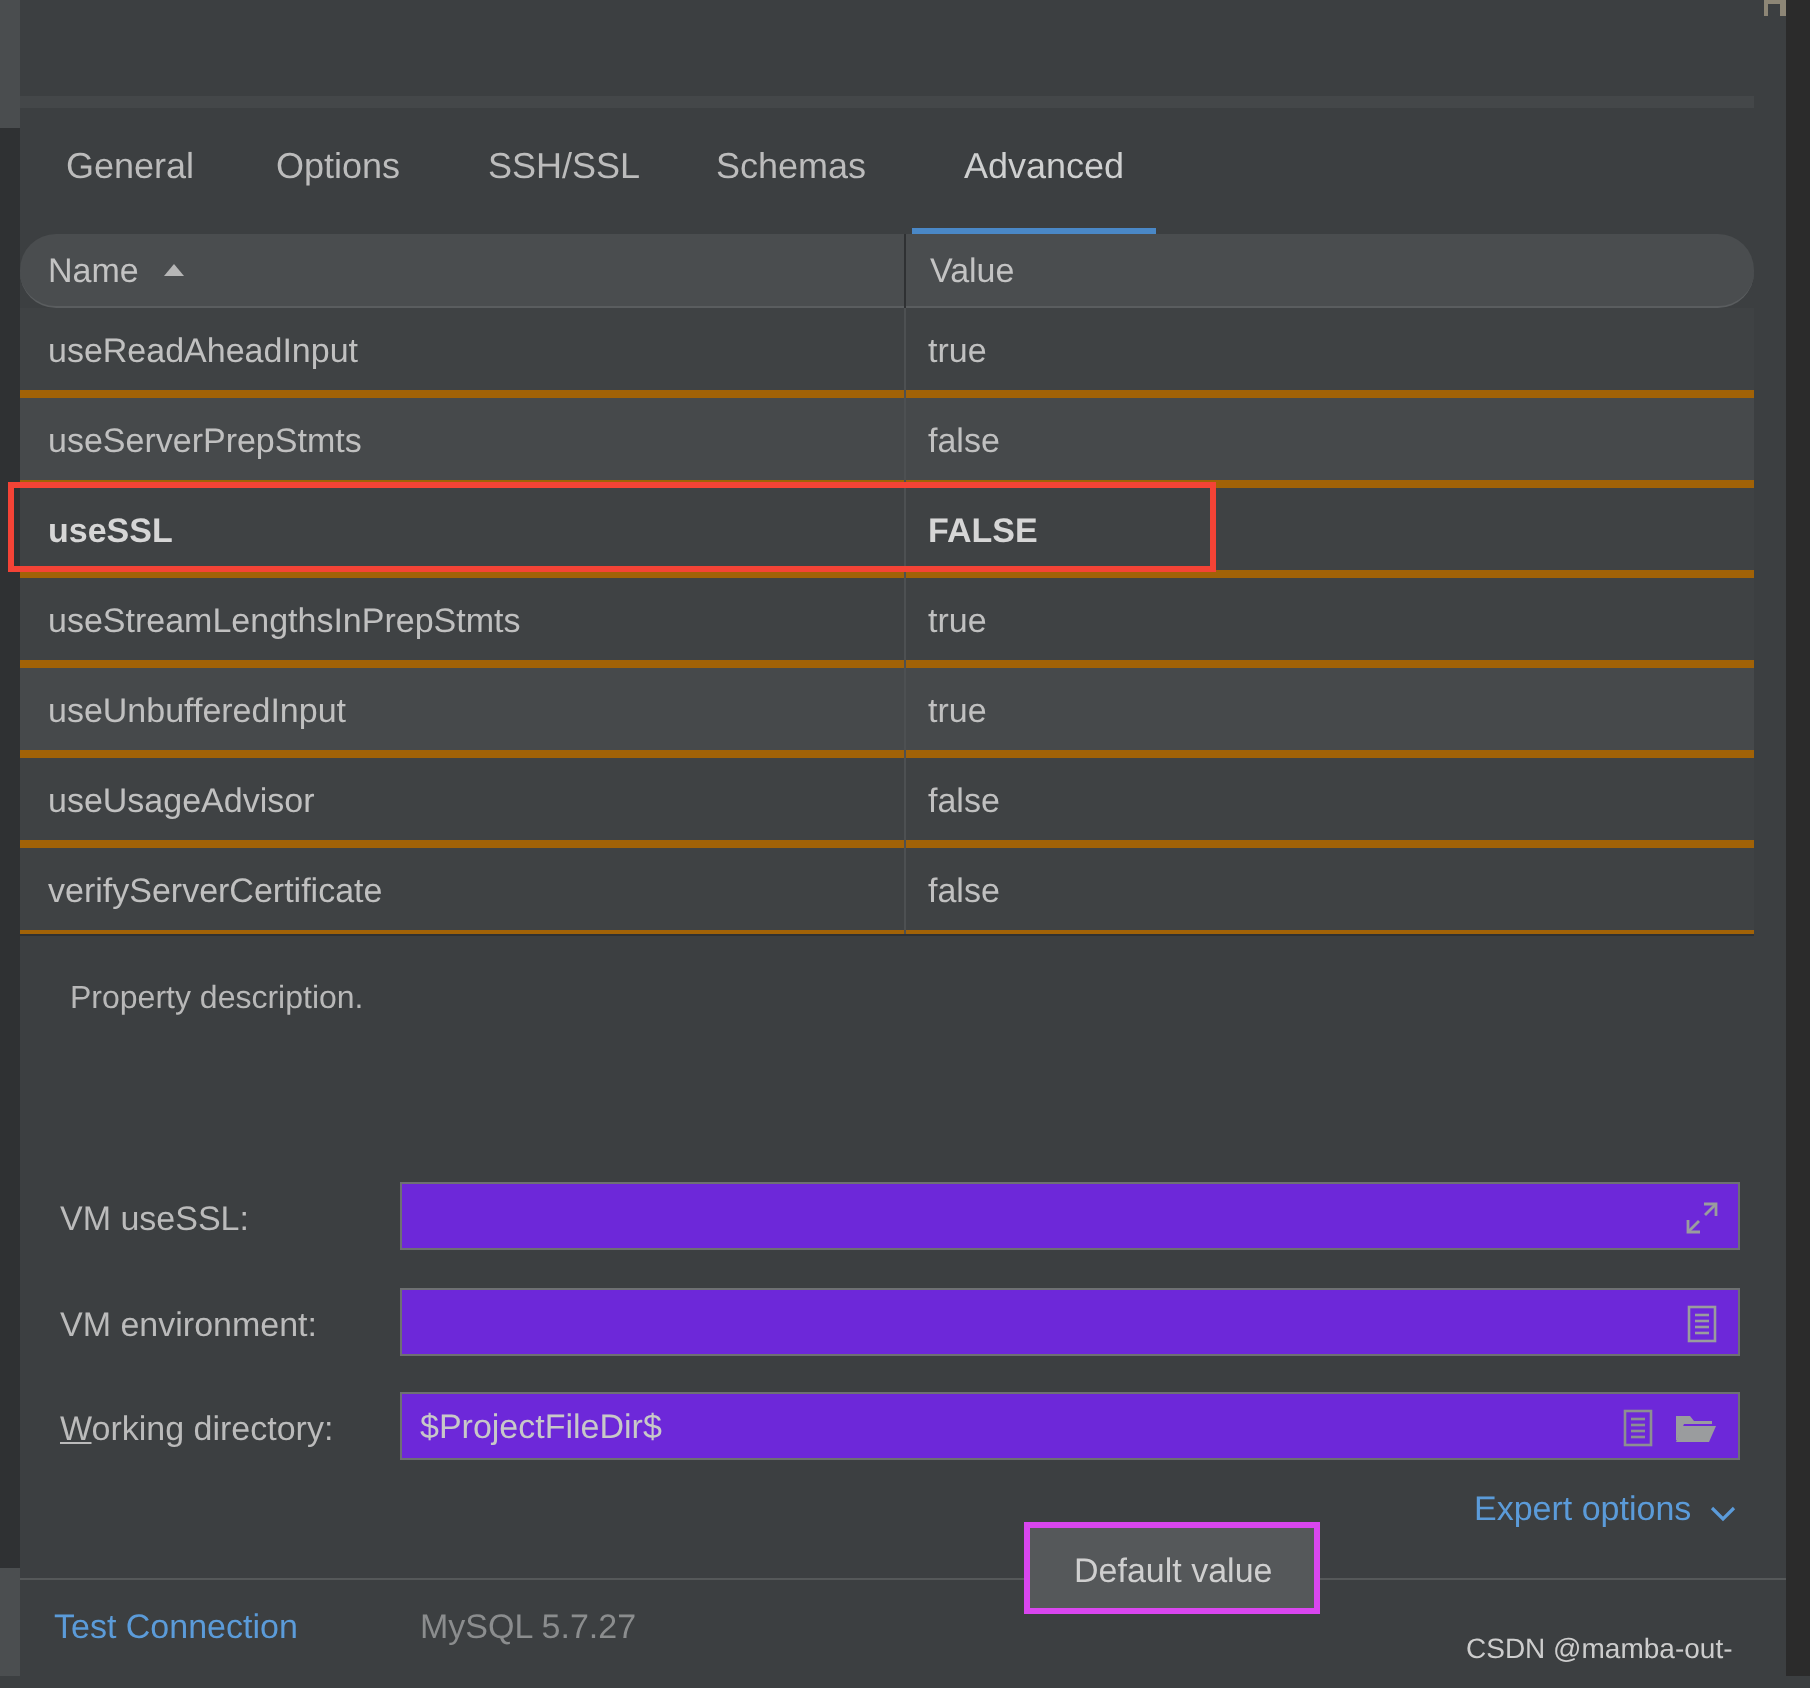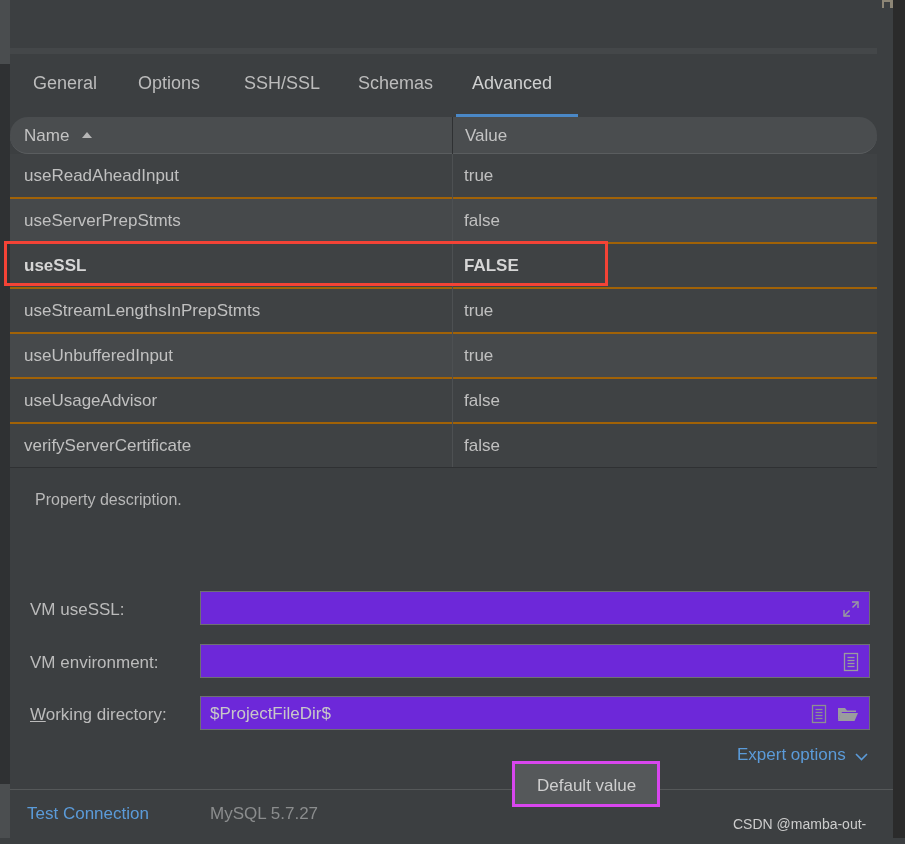--- a/index.html
+++ b/index.html
@@ -119,21 +119,21 @@
     border-right: 5px solid transparent;
     border-bottom: 6px solid #b6b6b6;
   }
   .col-div-head {
     position: absolute; left: 442px; top: 0; width: 1px; height: 37px;
     background: #2f3133;
   }
 
   .t-row {
     position: absolute; left: 0; width: 867px; height: 45px;
-    border-bottom: 2px solid #a16207;
+    border-bottom: 4px solid #a16207;
   }
   .t-row.alt { background: #46494b; }
   .t-row.norm { background: #3f4244; }
   .cell-name {
     position: absolute; left: 14px; top: 12px;
     font-size: 17px; color: #c0c0c0; white-space: nowrap;
   }
   .cell-value {
     position: absolute; left: 454px; top: 12px;
     font-size: 17px; color: #c0c0c0; white-space: nowrap;
@@ -257,21 +257,21 @@
           <path d="M3 17 L8.5 11.5" fill="none" stroke="#9a9c9e" stroke-width="1.4"></path>
         </svg>
       </div>
     </div>
 
     <div class="tabs">
       <div class="tab" style="left:23px">General</div>
       <div class="tab" style="left:128px">Options</div>
       <div class="tab" style="left:234px">SSH/SSL</div>
       <div class="tab" style="left:348px">Schemas</div>
-      <div class="tab active" style="left:462px">Advanced</div>
+      <div class="tab active" style="left:472px">Advanced</div>
       <div class="tab-underline" style="left:446px;width:122px"></div>
     </div>
 
     <div class="table-wrap">
 
       <div class="t-head">
         <div class="th th-name">Name</div>
         <div class="sort-arrow"></div>
         <div class="th th-value">Value</div>
         <div class="col-div-head"></div>

